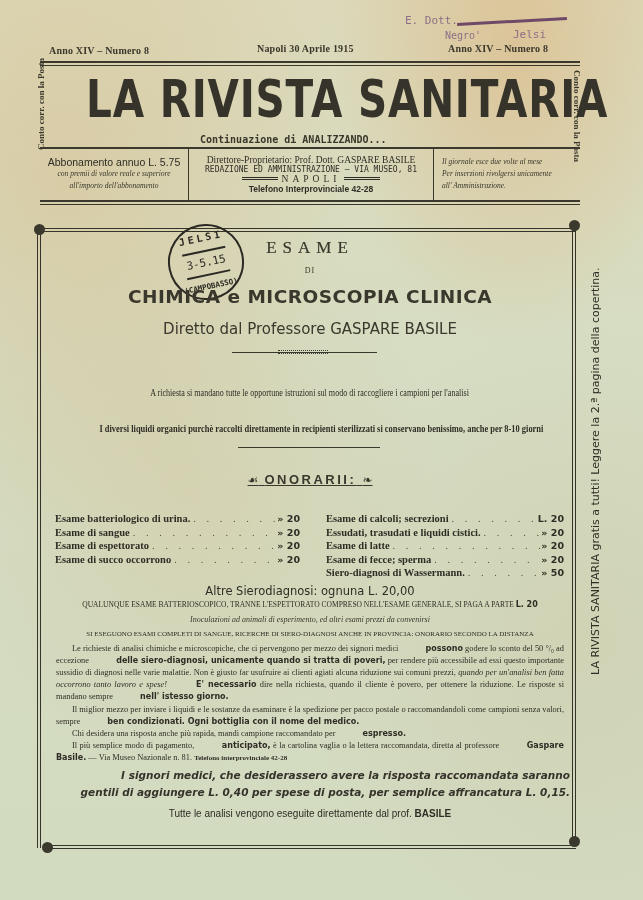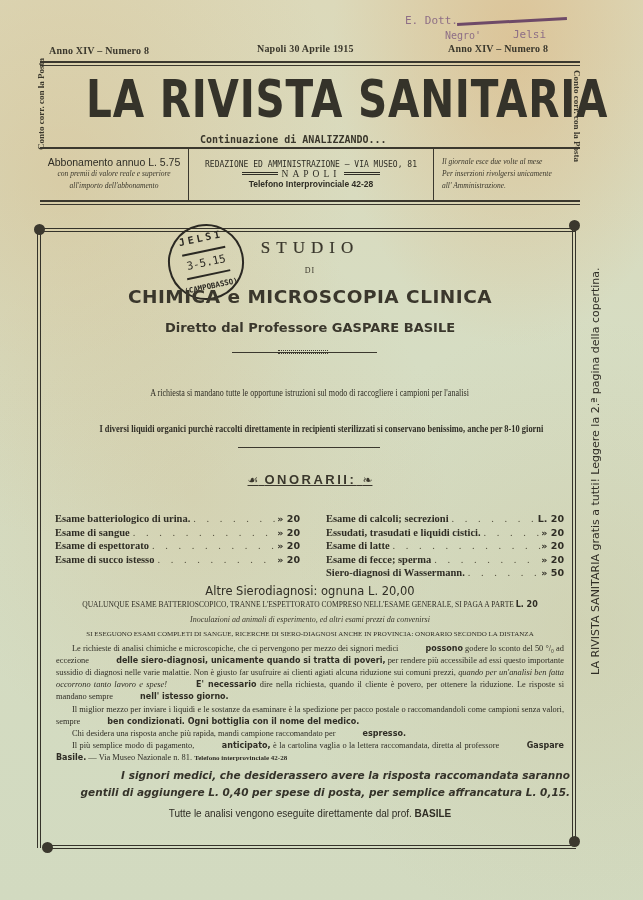--- a/index.html
+++ b/index.html
@@ -48,21 +48,21 @@
 
   
   .frame-h { position: absolute; height: 4px; border-top: 1px solid #35332a; border-bottom: 1px solid #35332a; }
   .frame-v { position: absolute; width: 4px; border-left: 1px solid #35332a; border-right: 1px solid #35332a; }
   .dot { position: absolute; width: 11px; height: 11px; border-radius: 50%; background: #3b382e; }
 
   .center { position: absolute; left: 44px; width: 532px; text-align: center; }
   .studio { font-family: "Liberation Serif", serif; font-size: 17px; letter-spacing: 6px; color: #3a372c; font-weight: normal; -webkit-text-stroke: 0.2px #3a372c; }
   .di { font-family: "Liberation Serif", serif; font-size: 8px; color: #3a372c; letter-spacing: 1px; }
   .chimica { font-family: "DejaVu Sans", sans-serif; font-weight: bold; font-size: 18.5px; color: #3a372c; letter-spacing: 0.5px; }
-  .diretto { font-family: "DejaVu Sans", sans-serif; font-weight: bold; font-size: 13px; color: #3a372c; }
+  .diretto { font-family: "DejaVu Sans", sans-serif; font-weight: normal; font-size: 15px; color: #3a372c; }
   .cond { font-family: "Liberation Serif", serif; font-size: 9.5px; color: #2f2d25; transform: scaleX(0.85); white-space: nowrap; }
   .cond-b { font-family: "Liberation Serif", serif; font-weight: bold; font-size: 10.5px; color: #2f2d25; transform: scaleX(0.80); white-space: nowrap; }
   .onorarii { font-family: "Liberation Sans", sans-serif; font-weight: bold; font-size: 13px; letter-spacing: 2.5px; color: #3a372c; }
   .orn { font-size: 12px; letter-spacing: 0; font-weight: normal; }
 
   .fee-col { position: absolute; font-family: "Liberation Serif", serif; font-weight: bold; font-size: 10.5px; color: #2f2d25; }
   .fee-row { display: flex; height: 13.5px; align-items: baseline; white-space: nowrap; }
   .fee-row .lbl { flex: 0 0 auto; }
   .fee-row .dots { flex: 1 1 auto; overflow: hidden; font-weight: normal; letter-spacing: 4px; color: #55513f; padding-left: 3px; }
   .fee-row .val { flex: 0 0 auto; font-family: "DejaVu Sans", sans-serif; font-size: 9.5px; }
@@ -115,20 +115,21 @@
 
 <div class="hr" style="left:40px; top:147px; width:540px; height:2px;"></div>
 
 <div class="info-row">
   <div class="info-cell" style="width:148px;">
     <div class="abb-main">Abbonamento annuo L. 5.75</div>
     <div class="it-small">con premii di valore reale e superiore</div>
     <div class="it-small">all'importo dell'abbonamento</div>
   </div>
   <div class="info-cell mid" style="width:246px;">
+    <div class="dir-line1">Direttore-Proprietario: Prof. Dott. GASPARE BASILE</div>
     <div class="dir-line2">REDAZIONE ED AMMINISTRAZIONE – VIA MUSEO, 81</div>
     <div style="display:flex; align-items:center; justify-content:center; gap:4px;">
       <span style="display:inline-block; width:36px; height:3px; border-top:1px solid #2f2d25; border-bottom:1px solid #2f2d25;"></span>
       <span class="napoli">NAPOLI</span>
       <span style="display:inline-block; width:36px; height:3px; border-top:1px solid #2f2d25; border-bottom:1px solid #2f2d25;"></span>
     </div>
     <div class="tel">Telefono Interprovinciale 42-28</div>
   </div>
   <div class="info-cell" style="width:146px; text-align:left; padding-left:8px;">
     <div class="it-small">Il giornale esce due volte al mese</div>
@@ -150,21 +151,21 @@
 <div class="dot" style="left:569px; top:836px;"></div>
 
 <div class="postmark">
   <div class="pm-top">JELSI</div>
   <div class="pm-arc" style="top:24px;"></div>
   <div class="pm-date">3-5.15</div>
   <div class="pm-arc" style="top:48px;"></div>
   <div class="pm-bot">(CAMPOBASSO)</div>
 </div>
 
-<div class="center studio" style="top:238px;">STUDIO</div>
+<div class="center studio" style="top:238px;">ESAME</div>
 <div class="center di" style="top:266px;">DI</div>
 <div class="center chimica" style="top:286px;">CHIMICA e MICROSCOPIA CLINICA</div>
 <div class="center diretto" style="top:320px;">Diretto dal Professore GASPARE BASILE</div>
 <div class="abs" style="left:232px; top:352px; width:145px; height:1px; background:#3b382e;"></div>
 <div class="abs" style="left:278px; top:350px; width:50px; height:4px; border-top:1px dotted #3b382e; border-bottom:1px dotted #3b382e;"></div>
 
 <div class="center" style="top:382px;">
   <div class="cond" style="display:inline-block;">A richiesta si mandano tutte le opportune istruzioni sul modo di raccogliere i campioni per l'analisi</div>
 </div>
 <div class="center" style="top:418px;">
@@ -188,21 +189,21 @@
       <span class="lbl">Esame di sangue</span>
       <span class="dots">. . . . . . . . . . . . . . . . . . . .</span>
       <span class="val">» 20</span>
     </div>
   <div class="fee-row">
       <span class="lbl">Esame di espettorato</span>
       <span class="dots">. . . . . . . . . . . . . . . . .</span>
       <span class="val">» 20</span>
     </div>
   <div class="fee-row">
-      <span class="lbl">Esame di succo istesso</span>
+      <span class="lbl">Esame di succo occorrono</span>
       <span class="dots">. . . . . . . . . . . . . . .</span>
       <span class="val">» 20</span>
     </div>
 </div>
 
 <div class="fee-col" style="left:326px; top:513px; width:238px;">
   <div class="fee-row">
       <span class="lbl">Esame di calcoli; secrezioni</span>
       <span class="dots">. . . . . . . . . . .</span>
       <span class="val">L. 20</span>

